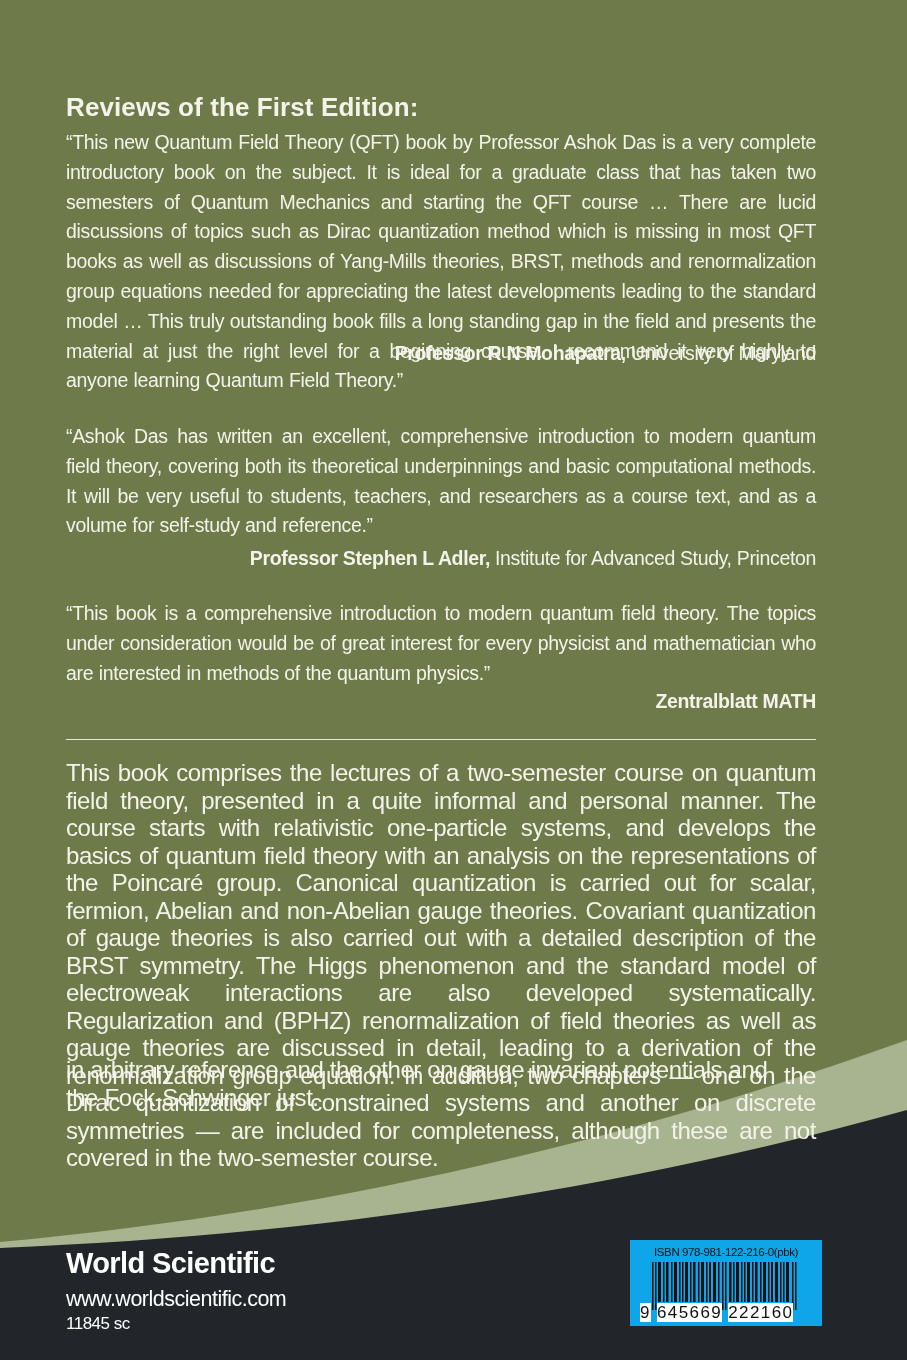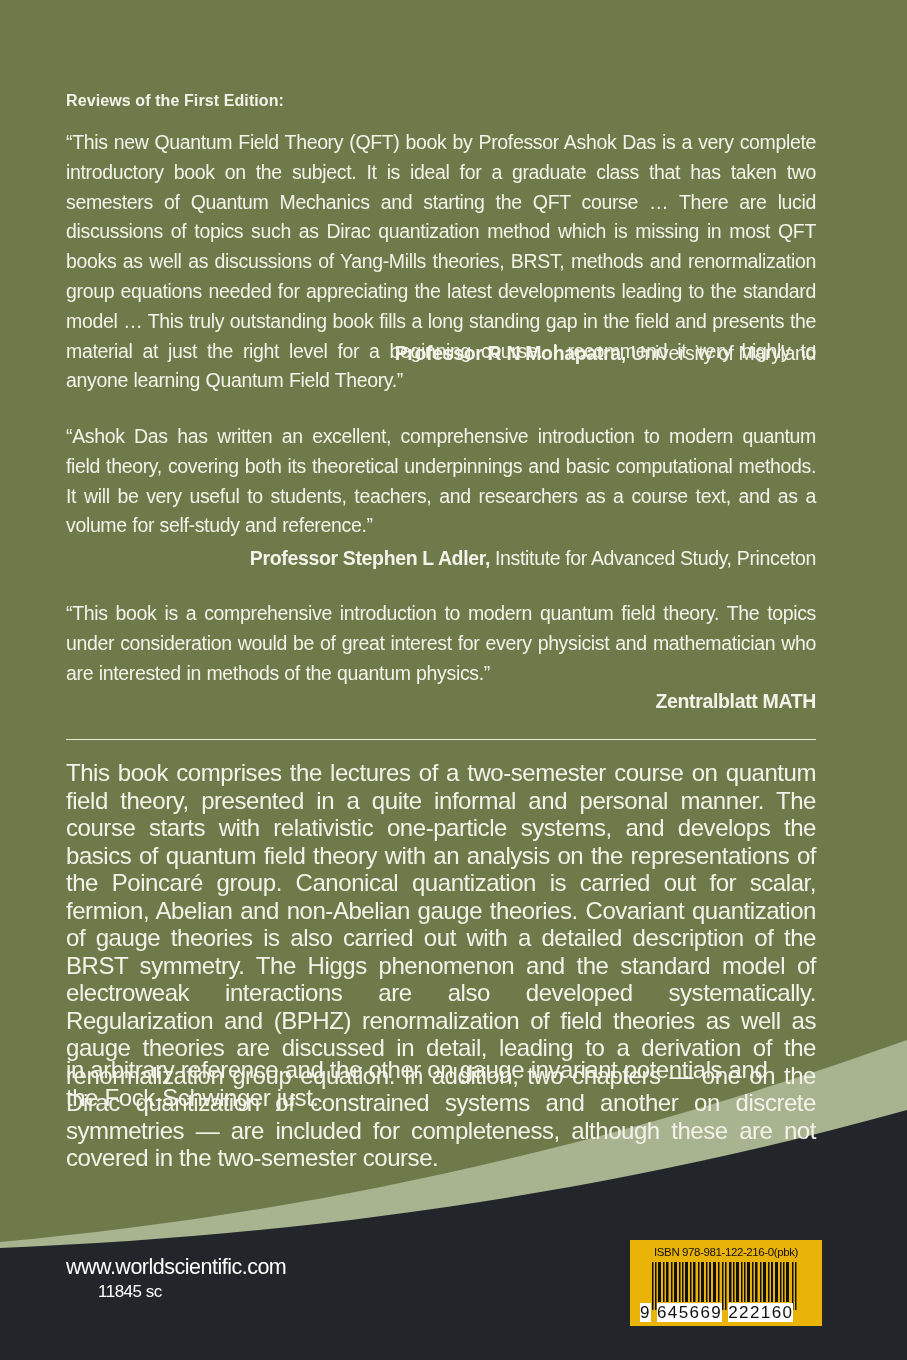--- a/index.html
+++ b/index.html
@@ -6,21 +6,21 @@
   body {
     width: 907px; height: 1360px; position: relative; overflow: hidden;
     background: #6f7a4b;
     font-family: "Liberation Sans", "DejaVu Sans", sans-serif;
     color: #f4f3ea;
   }
   .swoosh { position: absolute; left: 0; top: 0; width: 907px; height: 1360px; z-index: 0; }
   .content { position: absolute; left: 66px; top: 0; width: 750px; z-index: 1; }
   .heading {
     position: absolute; top: 92px; left: 0;
-    font-size: 16px; font-weight: bold; letter-spacing: 0.1px;
+    font-size: 26px; font-weight: bold; letter-spacing: 0.1px;
     font-family: "Liberation Sans", sans-serif;
   }
   .review {
     position: absolute; left: 0; width: 750px;
     font-family: "Liberation Sans Narrow", "Liberation Sans", sans-serif;
     font-size: 19.5px; line-height: 29.8px; text-align: justify;
     letter-spacing: -0.35px; word-spacing: 0.5px; margin-top: 10px;
   }
   .attrib {
     position: absolute; right: 0; width: 750px; text-align: right;
@@ -33,24 +33,24 @@
   }
   .desc {
     position: absolute; left: 0; width: 750px;
     font-size: 24px; line-height: 27.5px; text-align: justify;
     letter-spacing: -0.45px; word-spacing: 0.3px;
   }
   .desc2 { text-align: left; }
   .publisher { position: absolute; left: 66px; top: 1247px; z-index: 2; color: #ffffff; }
   .pub-name { font-size: 29px; font-weight: bold; letter-spacing: -0.6px; line-height: 32px; }
   .pub-url { font-size: 21.5px; letter-spacing: -0.5px; line-height: 26px; margin-top: 7px; }
-  .pub-code { font-size: 17px; letter-spacing: -0.5px; line-height: 22px; margin-top: 1px; margin-left: 32px; }
+  .pub-code { font-size: 17px; letter-spacing: -0.5px; line-height: 22px; margin-top: 1px; }
   .barcode-box {
     position: absolute; left: 630px; top: 1240px; width: 192px; height: 86px;
-    background: #eab308; z-index: 2; color: #111;
+    background: #0ea5e9; z-index: 2; color: #111;
   }
   .isbn-text {
     position: absolute; top: 6px; left: 0; width: 192px; text-align: center;
     font-size: 11.5px; letter-spacing: -0.4px;
   }
   .bars { position: absolute; left: 22px; top: 22px; width: 152px; height: 48px; }
   .bar-digits {
     position: absolute; top: 63px; left: 10px; width: 175px;
     font-size: 17px; letter-spacing: 1.4px; font-family: "Liberation Sans", sans-serif;
   }
@@ -92,20 +92,21 @@
 
   <div class="desc" style="top:759px">This book comprises the lectures of a two-semester course on quantum field theory, presented in a quite informal and personal manner. The course starts with relativistic one-particle systems, and develops the basics of quantum field theory with an analysis on the representations of the Poincaré group. Canonical quantization is carried out for scalar, fermion, Abelian and non-Abelian gauge theories. Covariant quantization of gauge theories is also carried out with a detailed description of the BRST symmetry. The Higgs phenomenon and the standard model of electroweak interactions are also developed systematically. Regularization and (BPHZ) renormalization of field theories as well as gauge theories are discussed in detail, leading to a derivation of the renormalization group equation. In addition, two chapters — one on the Dirac quantization of constrained systems and another on discrete symmetries — are included for completeness, although these are not covered in the two-semester course.</div>
 
   <div class="desc desc2" style="top:1056px">
     <div>in arbitrary reference and the other on gauge invariant potentials and</div>
     <div>the Fock-Schwinger just.</div>
   </div>
 </div>
 
 <div class="publisher">
+  <div class="pub-name">World Scientific</div>
   <div class="pub-url">www.worldscientific.com</div>
   <div class="pub-code">11845 sc</div>
 </div>
 
 <div class="barcode-box">
   <div class="isbn-text">ISBN 978-981-122-216-0(pbk)</div>
   <svg class="bars" viewBox="0 0 152 48" preserveAspectRatio="none">
     <g fill="#111">
       <rect x="0" y="0" width="1.5" height="48"></rect>
         <rect x="3" y="0" width="1.5" height="48"></rect>

